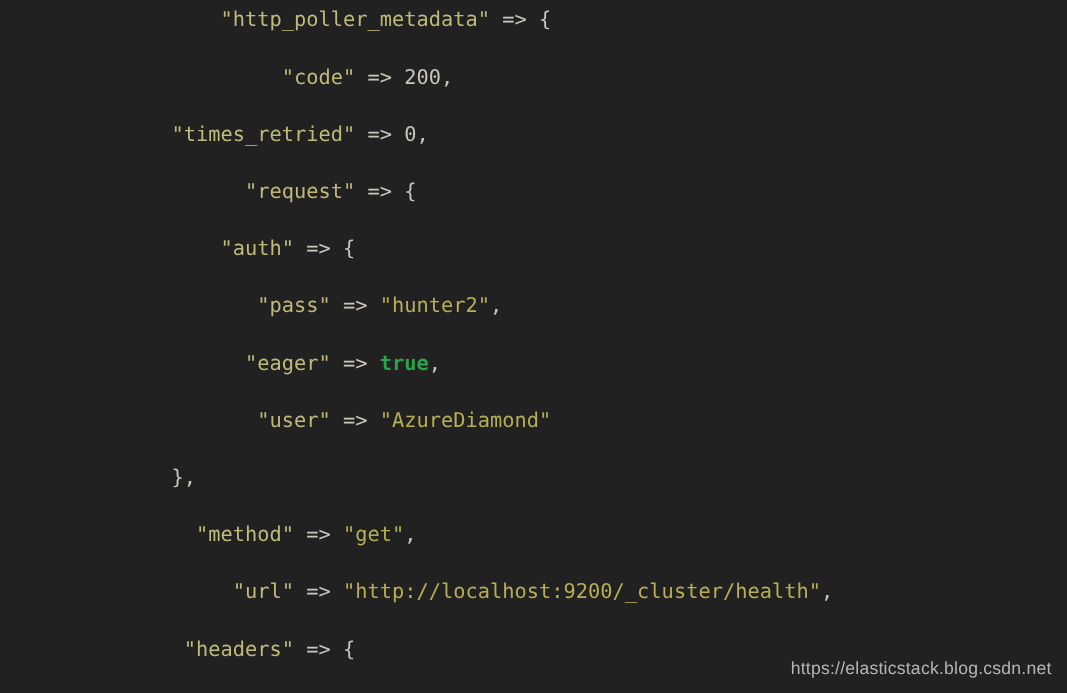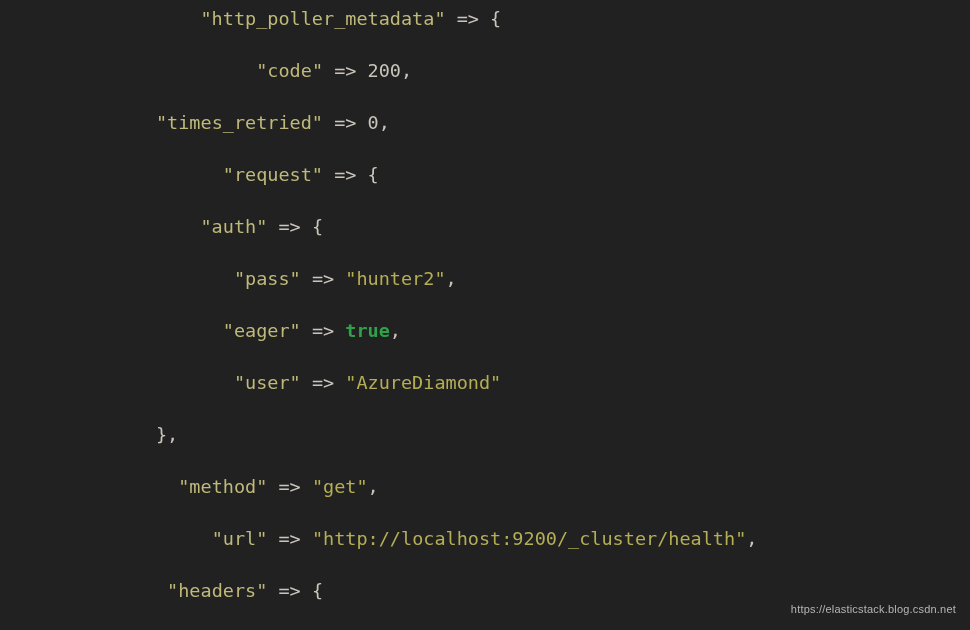--- a/index.html
+++ b/index.html
@@ -24,21 +24,21 @@
   .arrow  { color: #c9c5bb; }
   .str    { color: #b6ae55; }
   .bool   { color: #2ea248; font-weight: 700; margin-top: 40px; }
   .intnum { color: #c9c5bb; text-align: center; }
   .watermark {
     position: absolute;
     right: 14px;
     bottom: 8px;
     color: #bdbdbd;
     font-family: -apple-system, BlinkMacSystemFont, "Segoe UI", Arial, sans-serif;
-    font-size: 11px;
+    font-size: 16px;
     letter-spacing: 0.2px;
     opacity: 0.95;
   }
 </style>
 </head>
 <body>
 
 <div class="code">
 <pre><span class="ln">                  <span class="key">"http_poller_metadata"</span> <span class="arrow">=&gt;</span> <span class="punc">{</span></span>
 <span class="ln">                       <span class="key">"code"</span> <span class="arrow">=&gt;</span> <span class="intnum">200</span><span class="punc">,</span></span>

